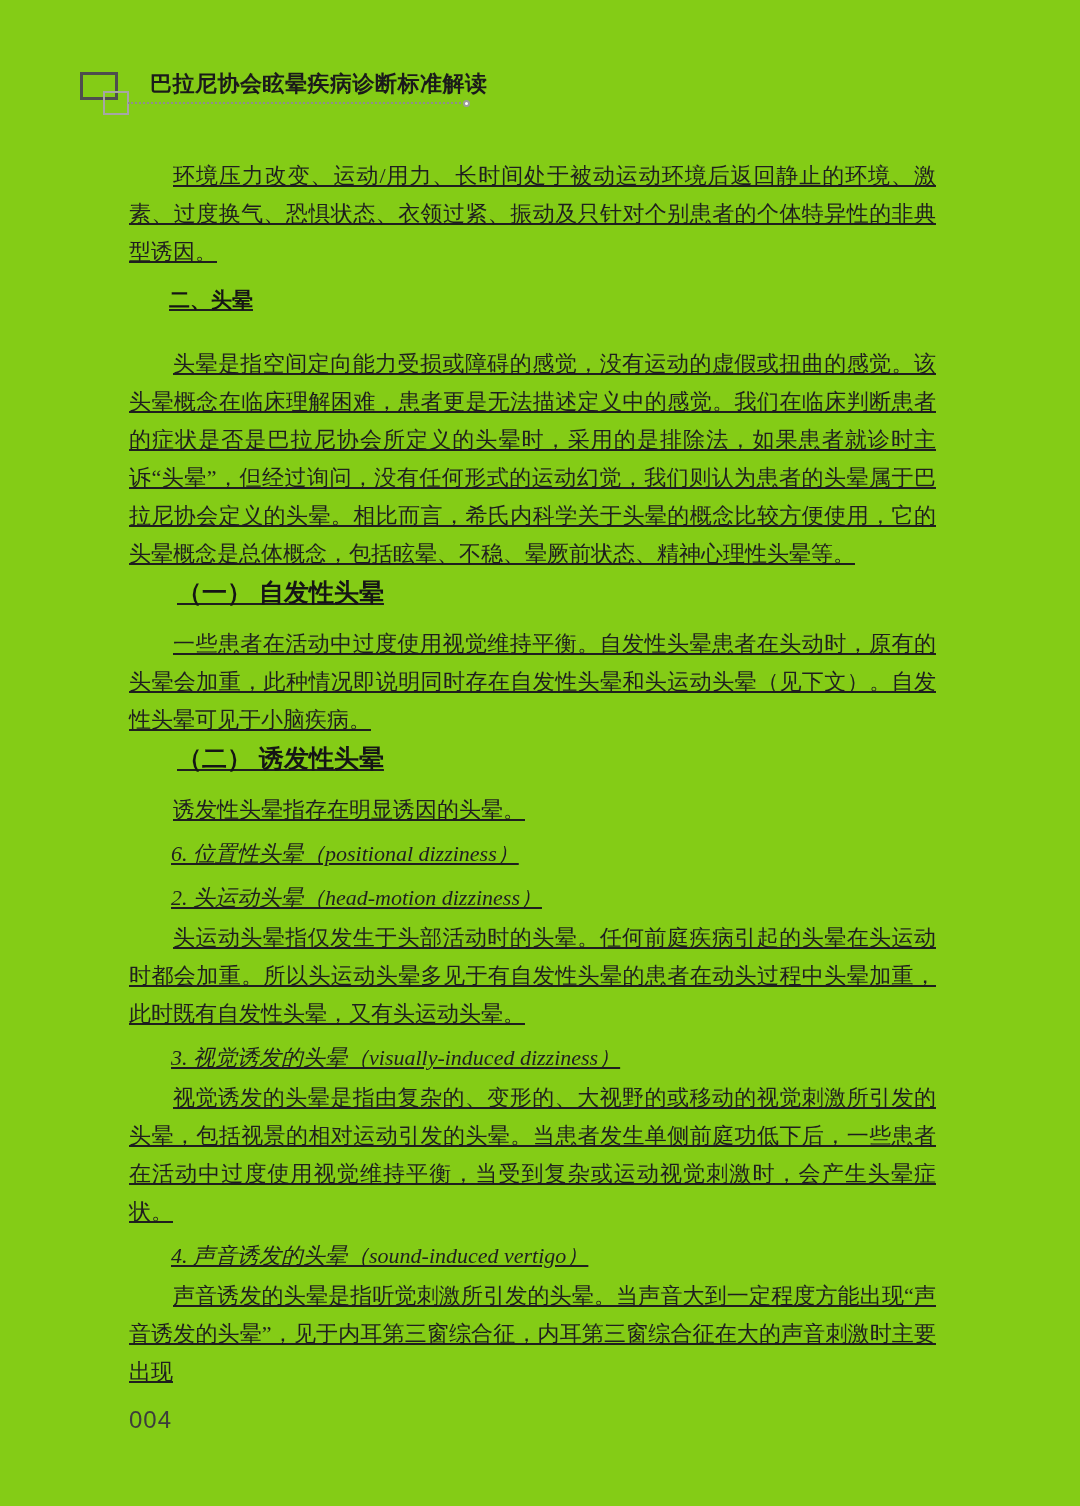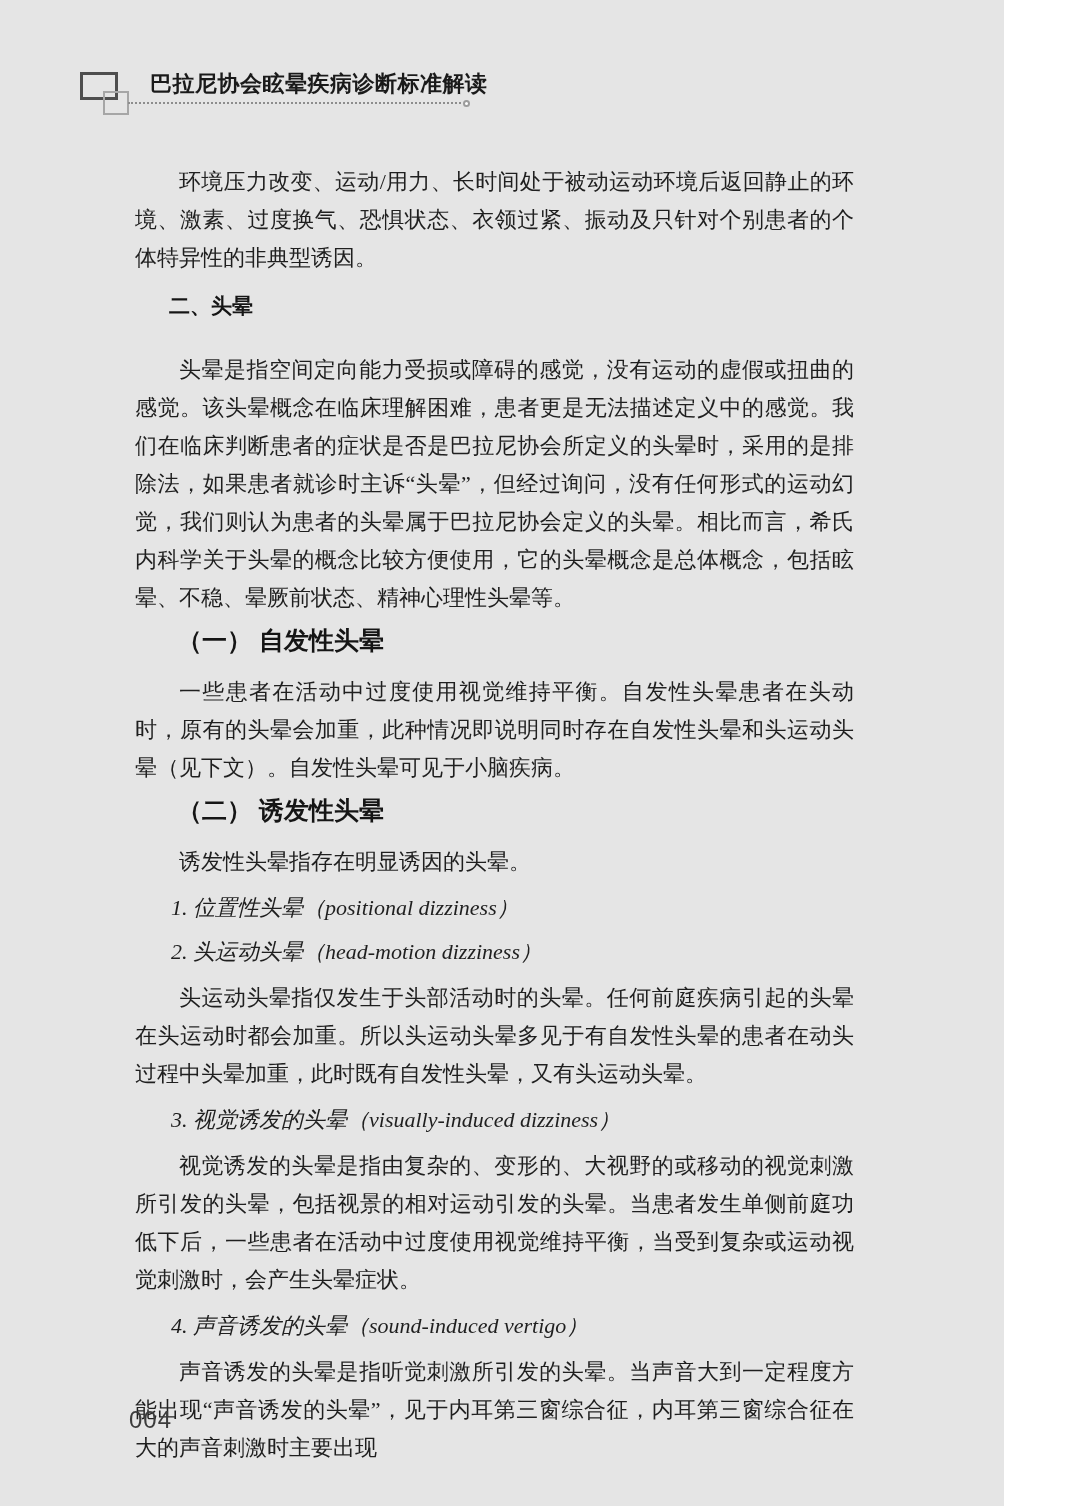--- a/index.html
+++ b/index.html
@@ -1,23 +1,24 @@
 <!DOCTYPE html>
 <html><head>
 <meta charset="utf-8">
 <style>
   * { margin:0; padding:0; box-sizing:border-box; }
   html, body { background:#ffffff; }
   .page {
     position:relative;
-    width:1004px; height:1506px;
-    background:#e5e5e5;
+    width:1080px; height:1506px;
+    background:#84cc16;
     overflow:hidden;
     font-family:"Liberation Serif","DejaVu Serif",serif;
     color:#1f1f1f;
+    text-decoration:underline;
   }
   
   .page-header { position:relative; height:155px; }
   .logo { position:absolute; left:80px; top:72px; width:52px; height:46px; }
   .sq-dark { position:absolute; left:0; top:0; width:38px; height:28px; border:3px solid #4e4e4e; background:transparent; }
   .sq-light { position:absolute; left:23px; top:19px; width:26px; height:24px; border:2px solid #a6a6a6; background:transparent; }
   .header-title {
     position:absolute; left:150px; top:69px;
     font-family:"Liberation Sans","DejaVu Sans",sans-serif;
     font-size:22px; font-weight:700; color:#1a1a1a; letter-spacing:0.5px;
@@ -26,21 +27,21 @@
   .header-rule { position:absolute; left:128px; top:97px; width:342px; height:12px; display:flex; align-items:center; }
   .rule-line { flex:1 1 auto; height:0; border-top:2px dotted #8d8d8d; }
   .rule-circle { flex:0 0 auto; width:7px; height:7px; border:2px solid #9c9c9c; border-radius:50%; margin-left:2px; background:#fff; }
   
   .content {
     margin:0 142px 0 127px;
     font-size:22px; line-height:38px;
     text-align:justify; text-justify:inter-ideograph;
     color:#1f1f1f;
   }
-  .body-p { margin:8px; text-indent:2em; }
+  .body-p { margin:2px; text-indent:2em; }
   .sec-title {
     font-family:"Liberation Sans","DejaVu Sans",sans-serif;
     font-size:21px; line-height:34px; font-weight:700; color:#151515;
     margin:12px 0 28px; text-indent:2em;
   }
   .sub-title {
     font-family:"Liberation Sans","DejaVu Sans",sans-serif;
     font-size:25px; line-height:30px; font-weight:700; color:#151515;
     margin:4px 0 18px; text-indent:2em;
   }
@@ -81,21 +82,21 @@
     <p class="body-p">头晕是指空间定向能力受损或障碍的感觉，没有运动的虚假或扭曲的感觉。该头晕概念在临床理解困难，患者更是无法描述定义中的感觉。我们在临床判断患者的症状是否是巴拉尼协会所定义的头晕时，采用的是排除法，如果患者就诊时主诉“头晕”，但经过询问，没有任何形式的运动幻觉，我们则认为患者的头晕属于巴拉尼协会定义的头晕。相比而言，希氏内科学关于头晕的概念比较方便使用，它的头晕概念是总体概念，包括眩晕、不稳、晕厥前状态、精神心理性头晕等。</p>
 
     <h3 class="sub-title">（一） 自发性头晕</h3>
 
     <p class="body-p">一些患者在活动中过度使用视觉维持平衡。自发性头晕患者在头动时，原有的头晕会加重，此种情况即说明同时存在自发性头晕和头运动头晕（见下文）。自发性头晕可见于小脑疾病。</p>
 
     <h3 class="sub-title">（二） 诱发性头晕</h3>
 
     <p class="body-p">诱发性头晕指存在明显诱因的头晕。</p>
 
-    <h4 class="item-head">1. 位置性头晕（positional dizziness）</h4>
+    <h4 class="item-head">6. 位置性头晕（positional dizziness）</h4>
 
     <h4 class="item-head">2. 头运动头晕（head-motion dizziness）</h4>
     <p class="body-p">头运动头晕指仅发生于头部活动时的头晕。任何前庭疾病引起的头晕在头运动时都会加重。所以头运动头晕多见于有自发性头晕的患者在动头过程中头晕加重，此时既有自发性头晕，又有头运动头晕。</p>
 
     <h4 class="item-head">3. 视觉诱发的头晕（visually-induced dizziness）</h4>
     <p class="body-p">视觉诱发的头晕是指由复杂的、变形的、大视野的或移动的视觉刺激所引发的头晕，包括视景的相对运动引发的头晕。当患者发生单侧前庭功低下后，一些患者在活动中过度使用视觉维持平衡，当受到复杂或运动视觉刺激时，会产生头晕症状。</p>
 
     <h4 class="item-head">4. 声音诱发的头晕（sound-induced vertigo）</h4>
     <p class="body-p">声音诱发的头晕是指听觉刺激所引发的头晕。当声音大到一定程度方能出现“声音诱发的头晕”，见于内耳第三窗综合征，内耳第三窗综合征在大的声音刺激时主要出现</p>
 

